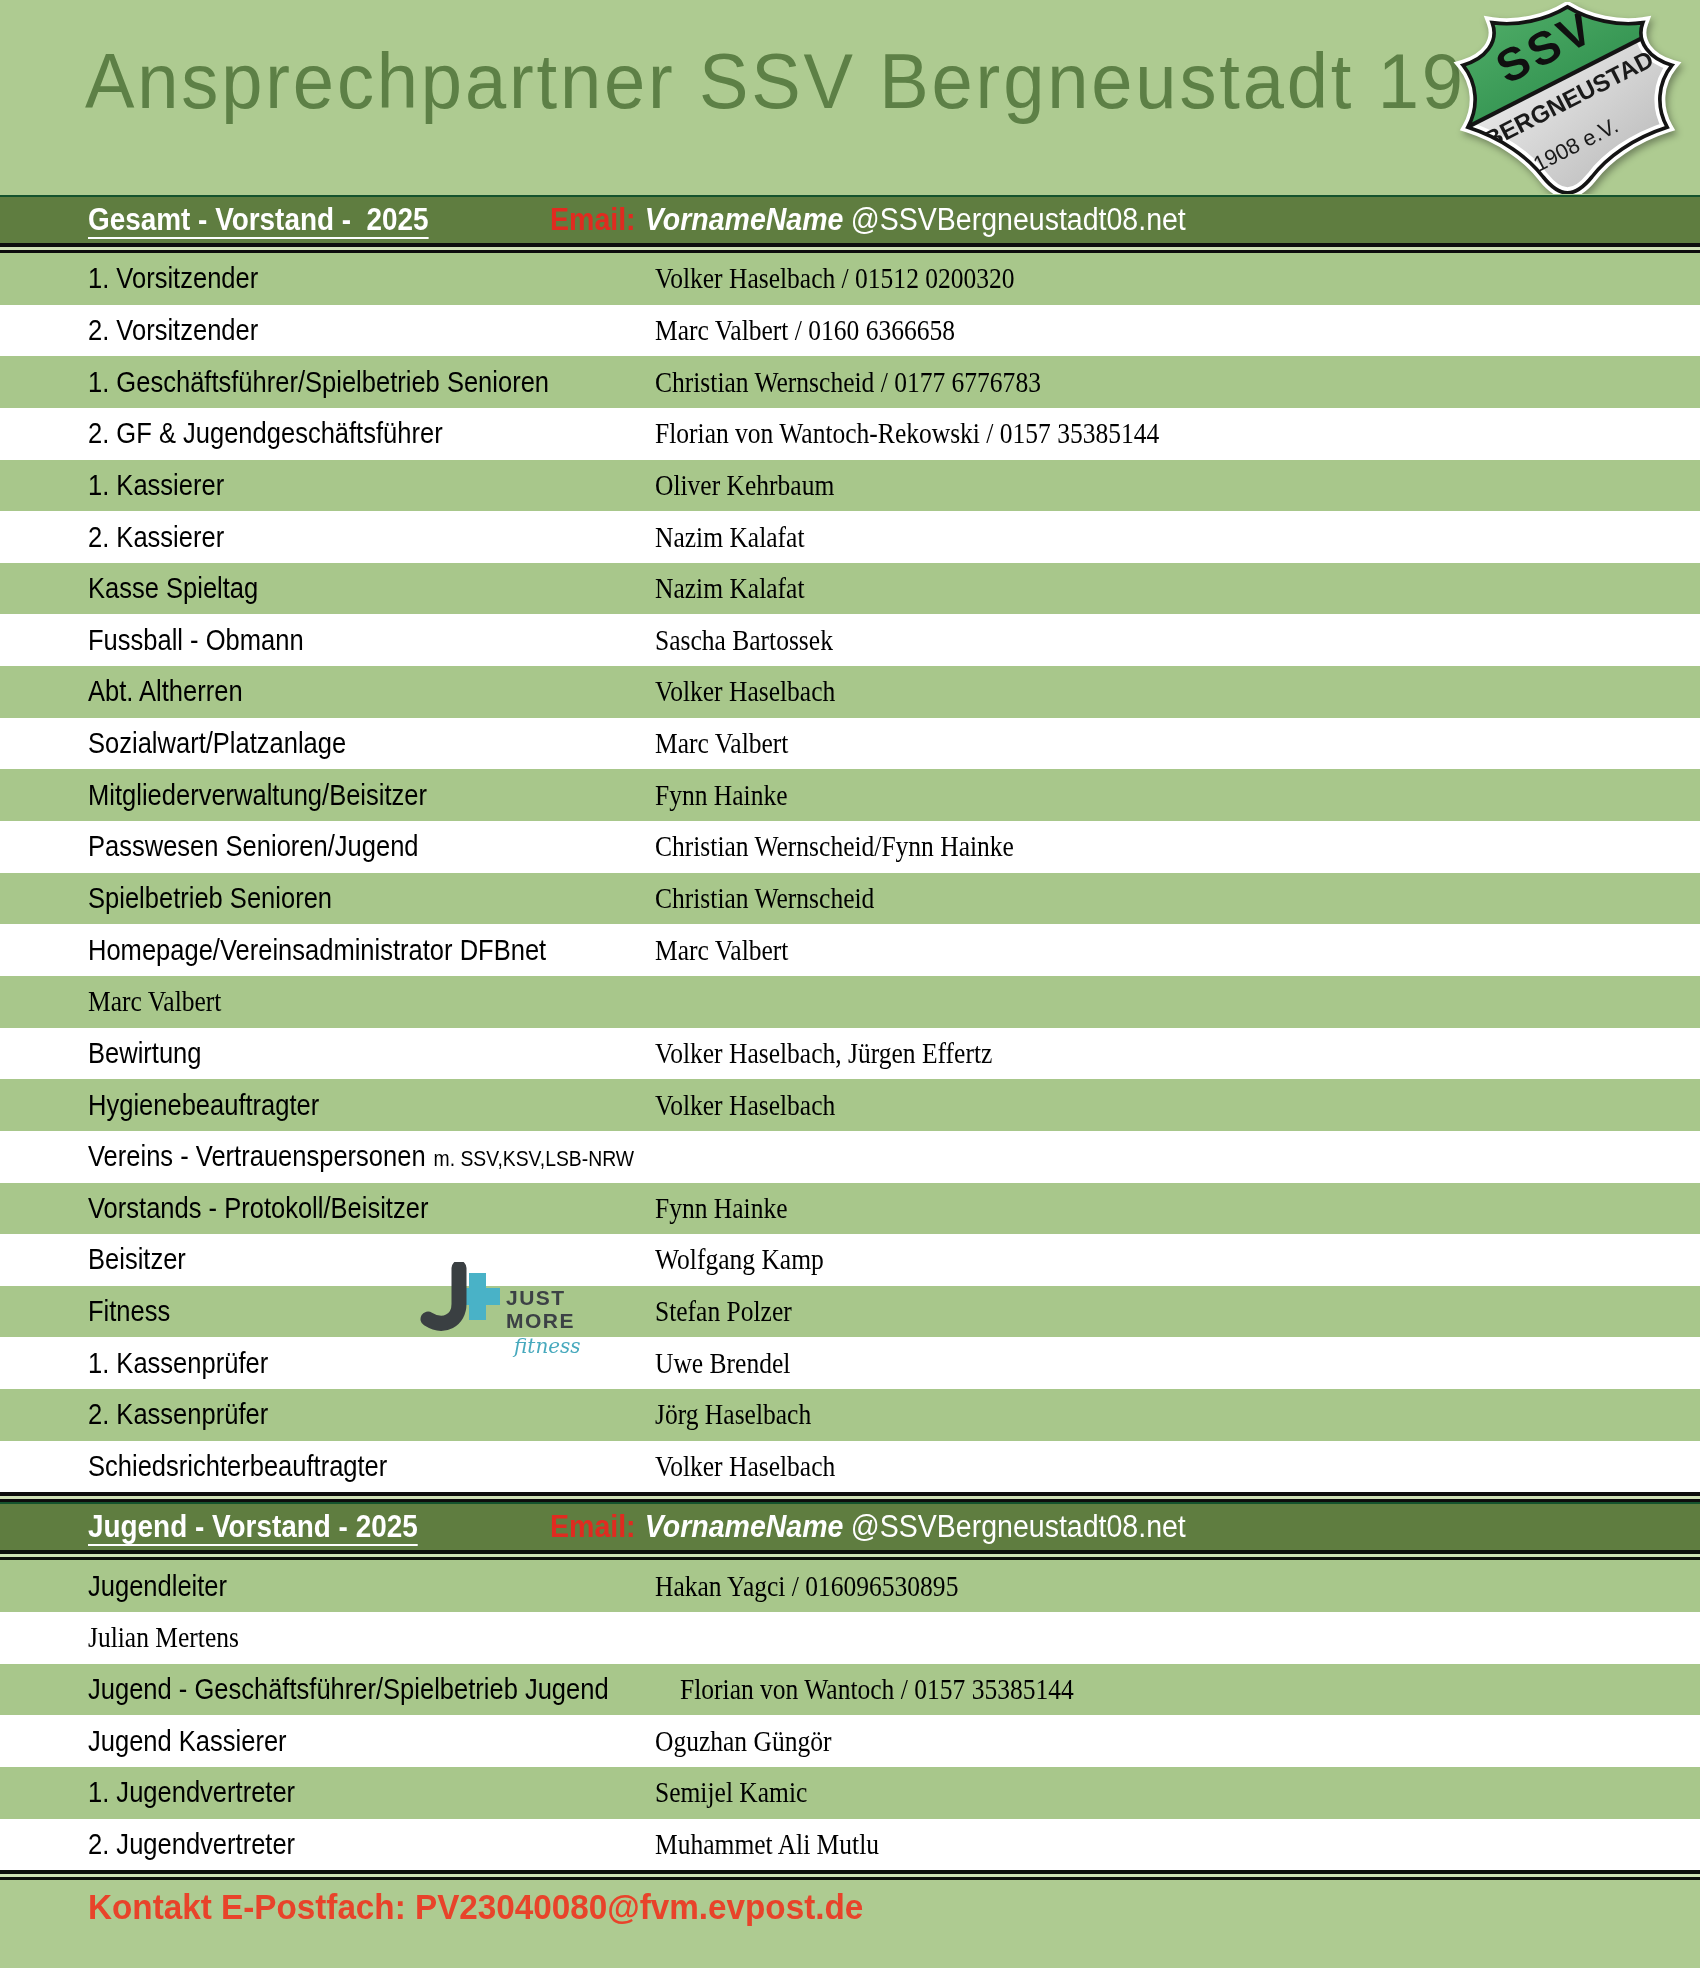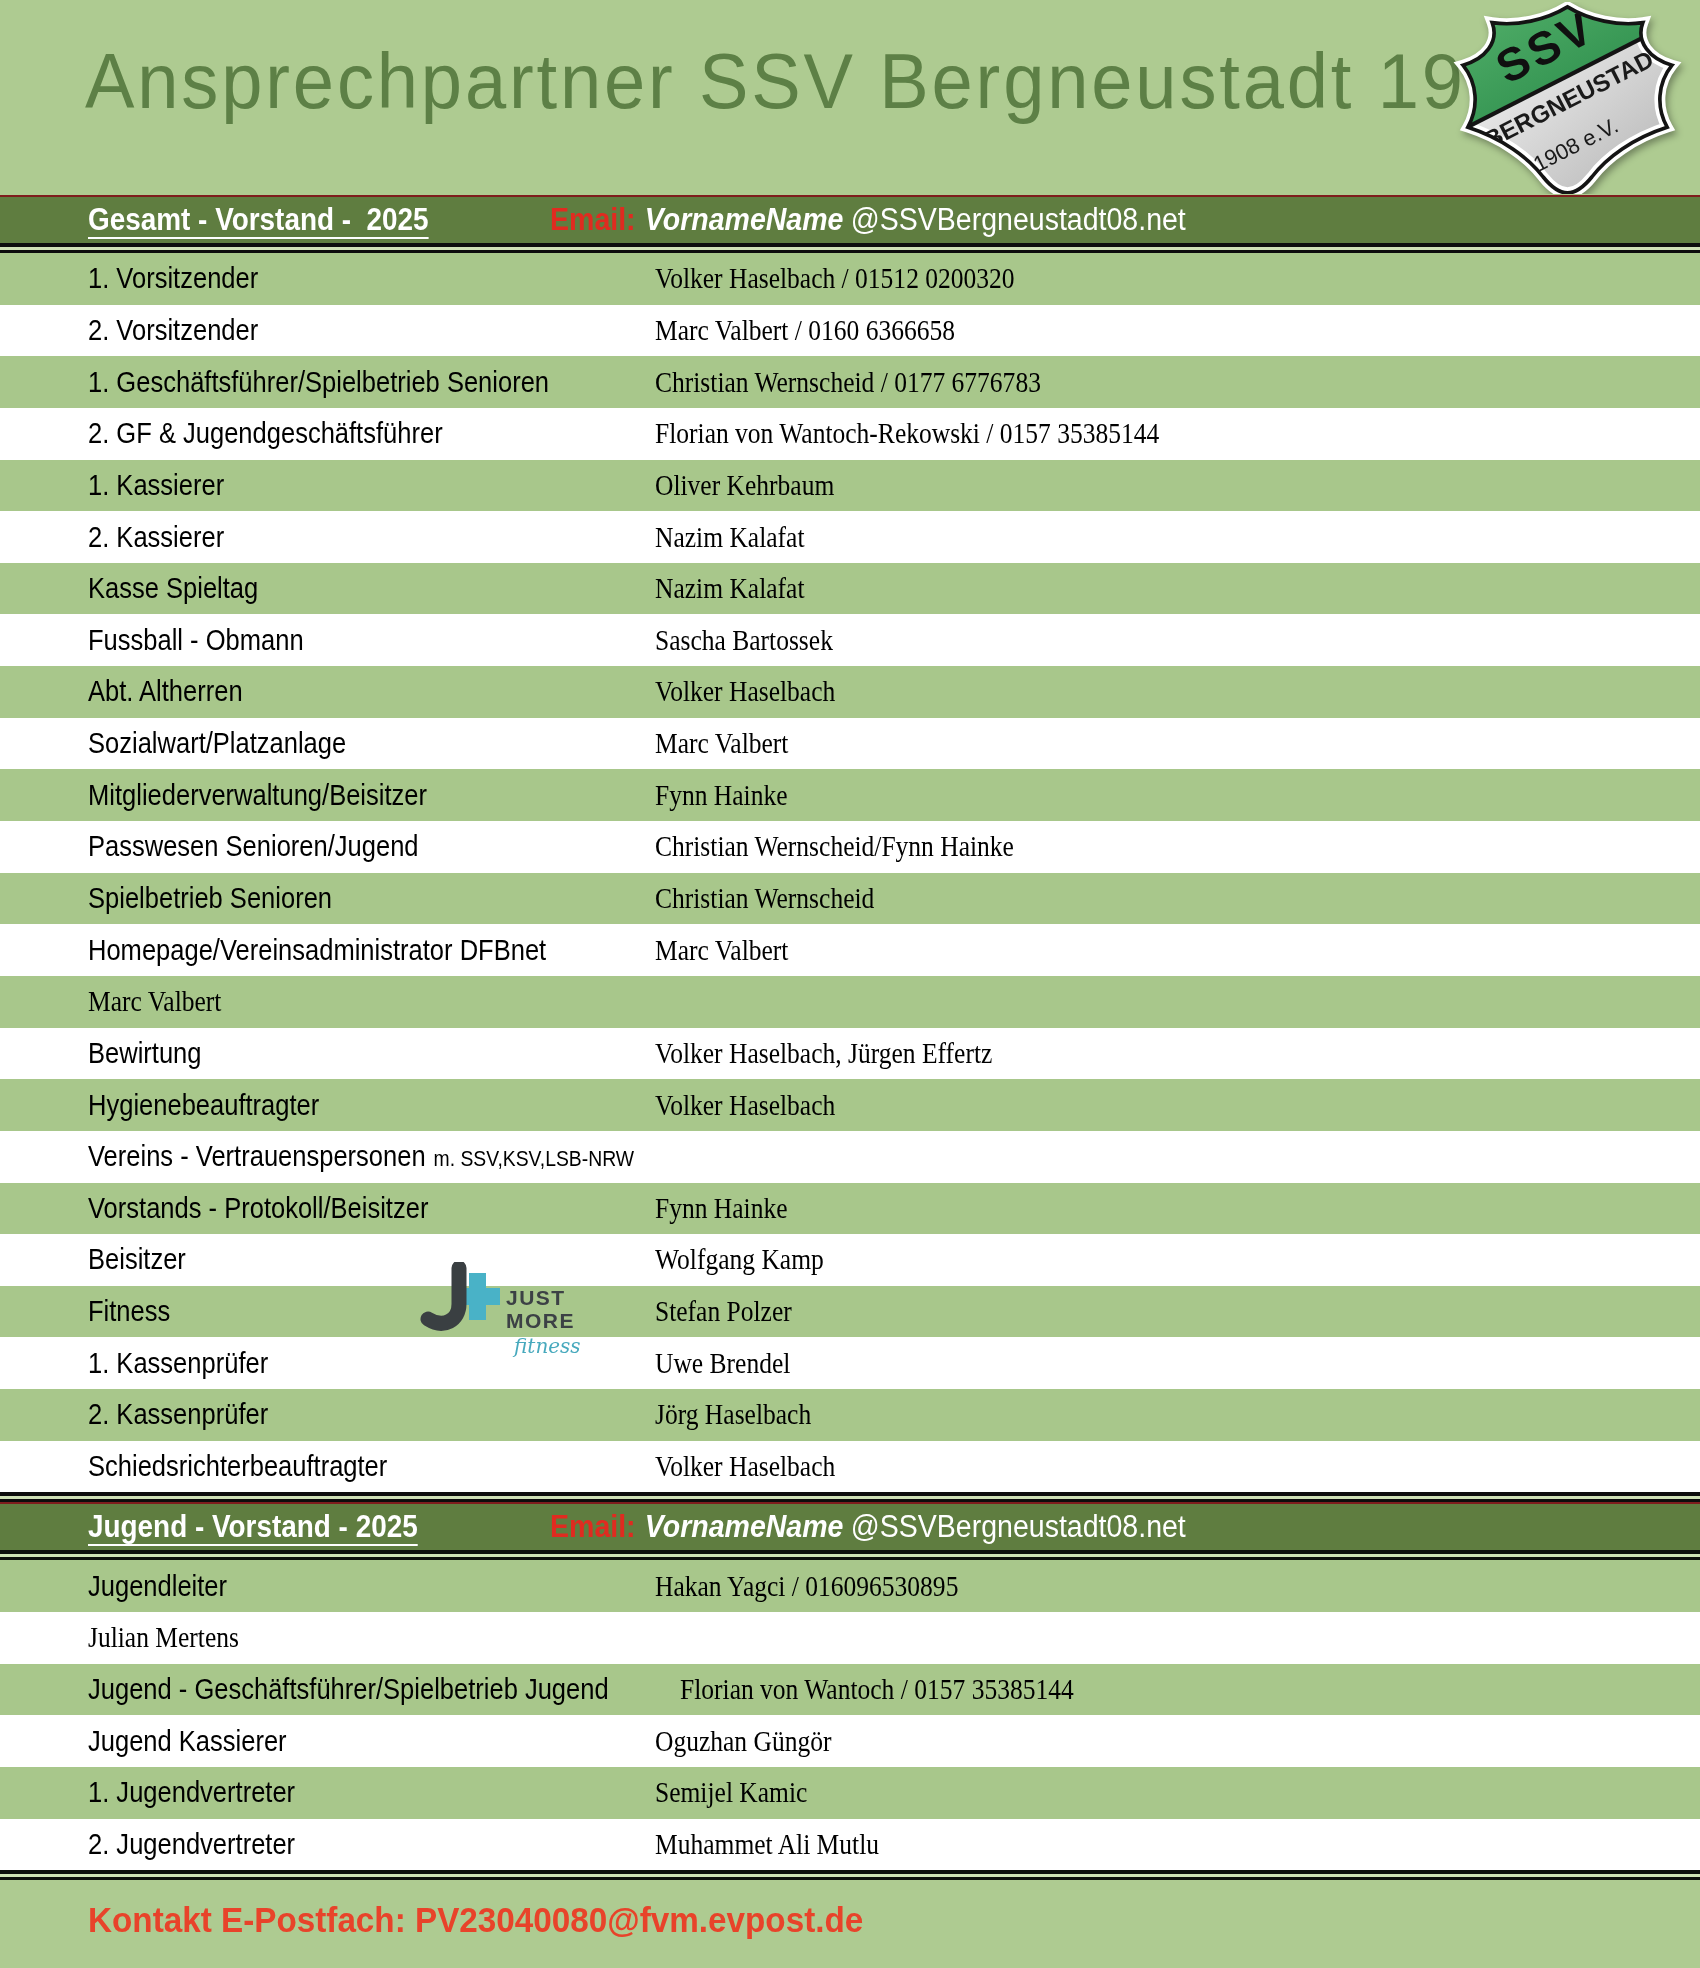--- a/index.html
+++ b/index.html
@@ -19,21 +19,21 @@
     font-size: 78px; font-weight: 400;
     color: #5d8046; letter-spacing: 3px;
     white-space: nowrap;
     transform: scaleX(.95); transform-origin: 0 0;
   }
   .crest { position: absolute; top: 2px; right: 10px; width: 245px; height: 192px; }
   
   .bar {
     position: relative; height: 48px;
     background: #5f7d40;
-    border-top: 2px solid #7f1d1d;
+    border-top: 2px solid #14532d;
   }
   .bar-heading {
     position: absolute; left: 88px; top: 50%; transform: translateY(-50%) scaleX(.9);
     transform-origin: 0 50%;
     color: #ffffff; font-size: 31px; font-weight: 700;
     text-decoration: underline; text-underline-offset: 7px; text-decoration-thickness: 2px;
     white-space: pre;
   }
   .bar-email {
     position: absolute; left: 550px; top: 50%; transform: translateY(-50%) scaleX(.92);
@@ -70,21 +70,21 @@
     position: absolute; left: 93px; top: 28px;
     color: #3c4145; font-weight: 700; font-size: 21px; line-height: 23px;
     letter-spacing: 1.5px; white-space: nowrap;
   }
   .sponsor-fitness {
     position: absolute; left: 101px; top: 76px;
     font-family: "DejaVu Serif", serif; font-style: italic;
     color: #47a9bd; font-size: 20px;
   }
   
-  .footer { height: 87px; padding: 20px 0 0 88px; }
+  .footer { height: 87px; padding: 7px 0 0 88px; }
   .footer-contact {
     color: #e8432a; font-size: 35px; font-weight: 700;
     white-space: nowrap;
     display: inline-block; transform: scaleX(.95); transform-origin: 0 50%;
   }
 </style>
 </head>
 <body>
 
 <div class="page">

